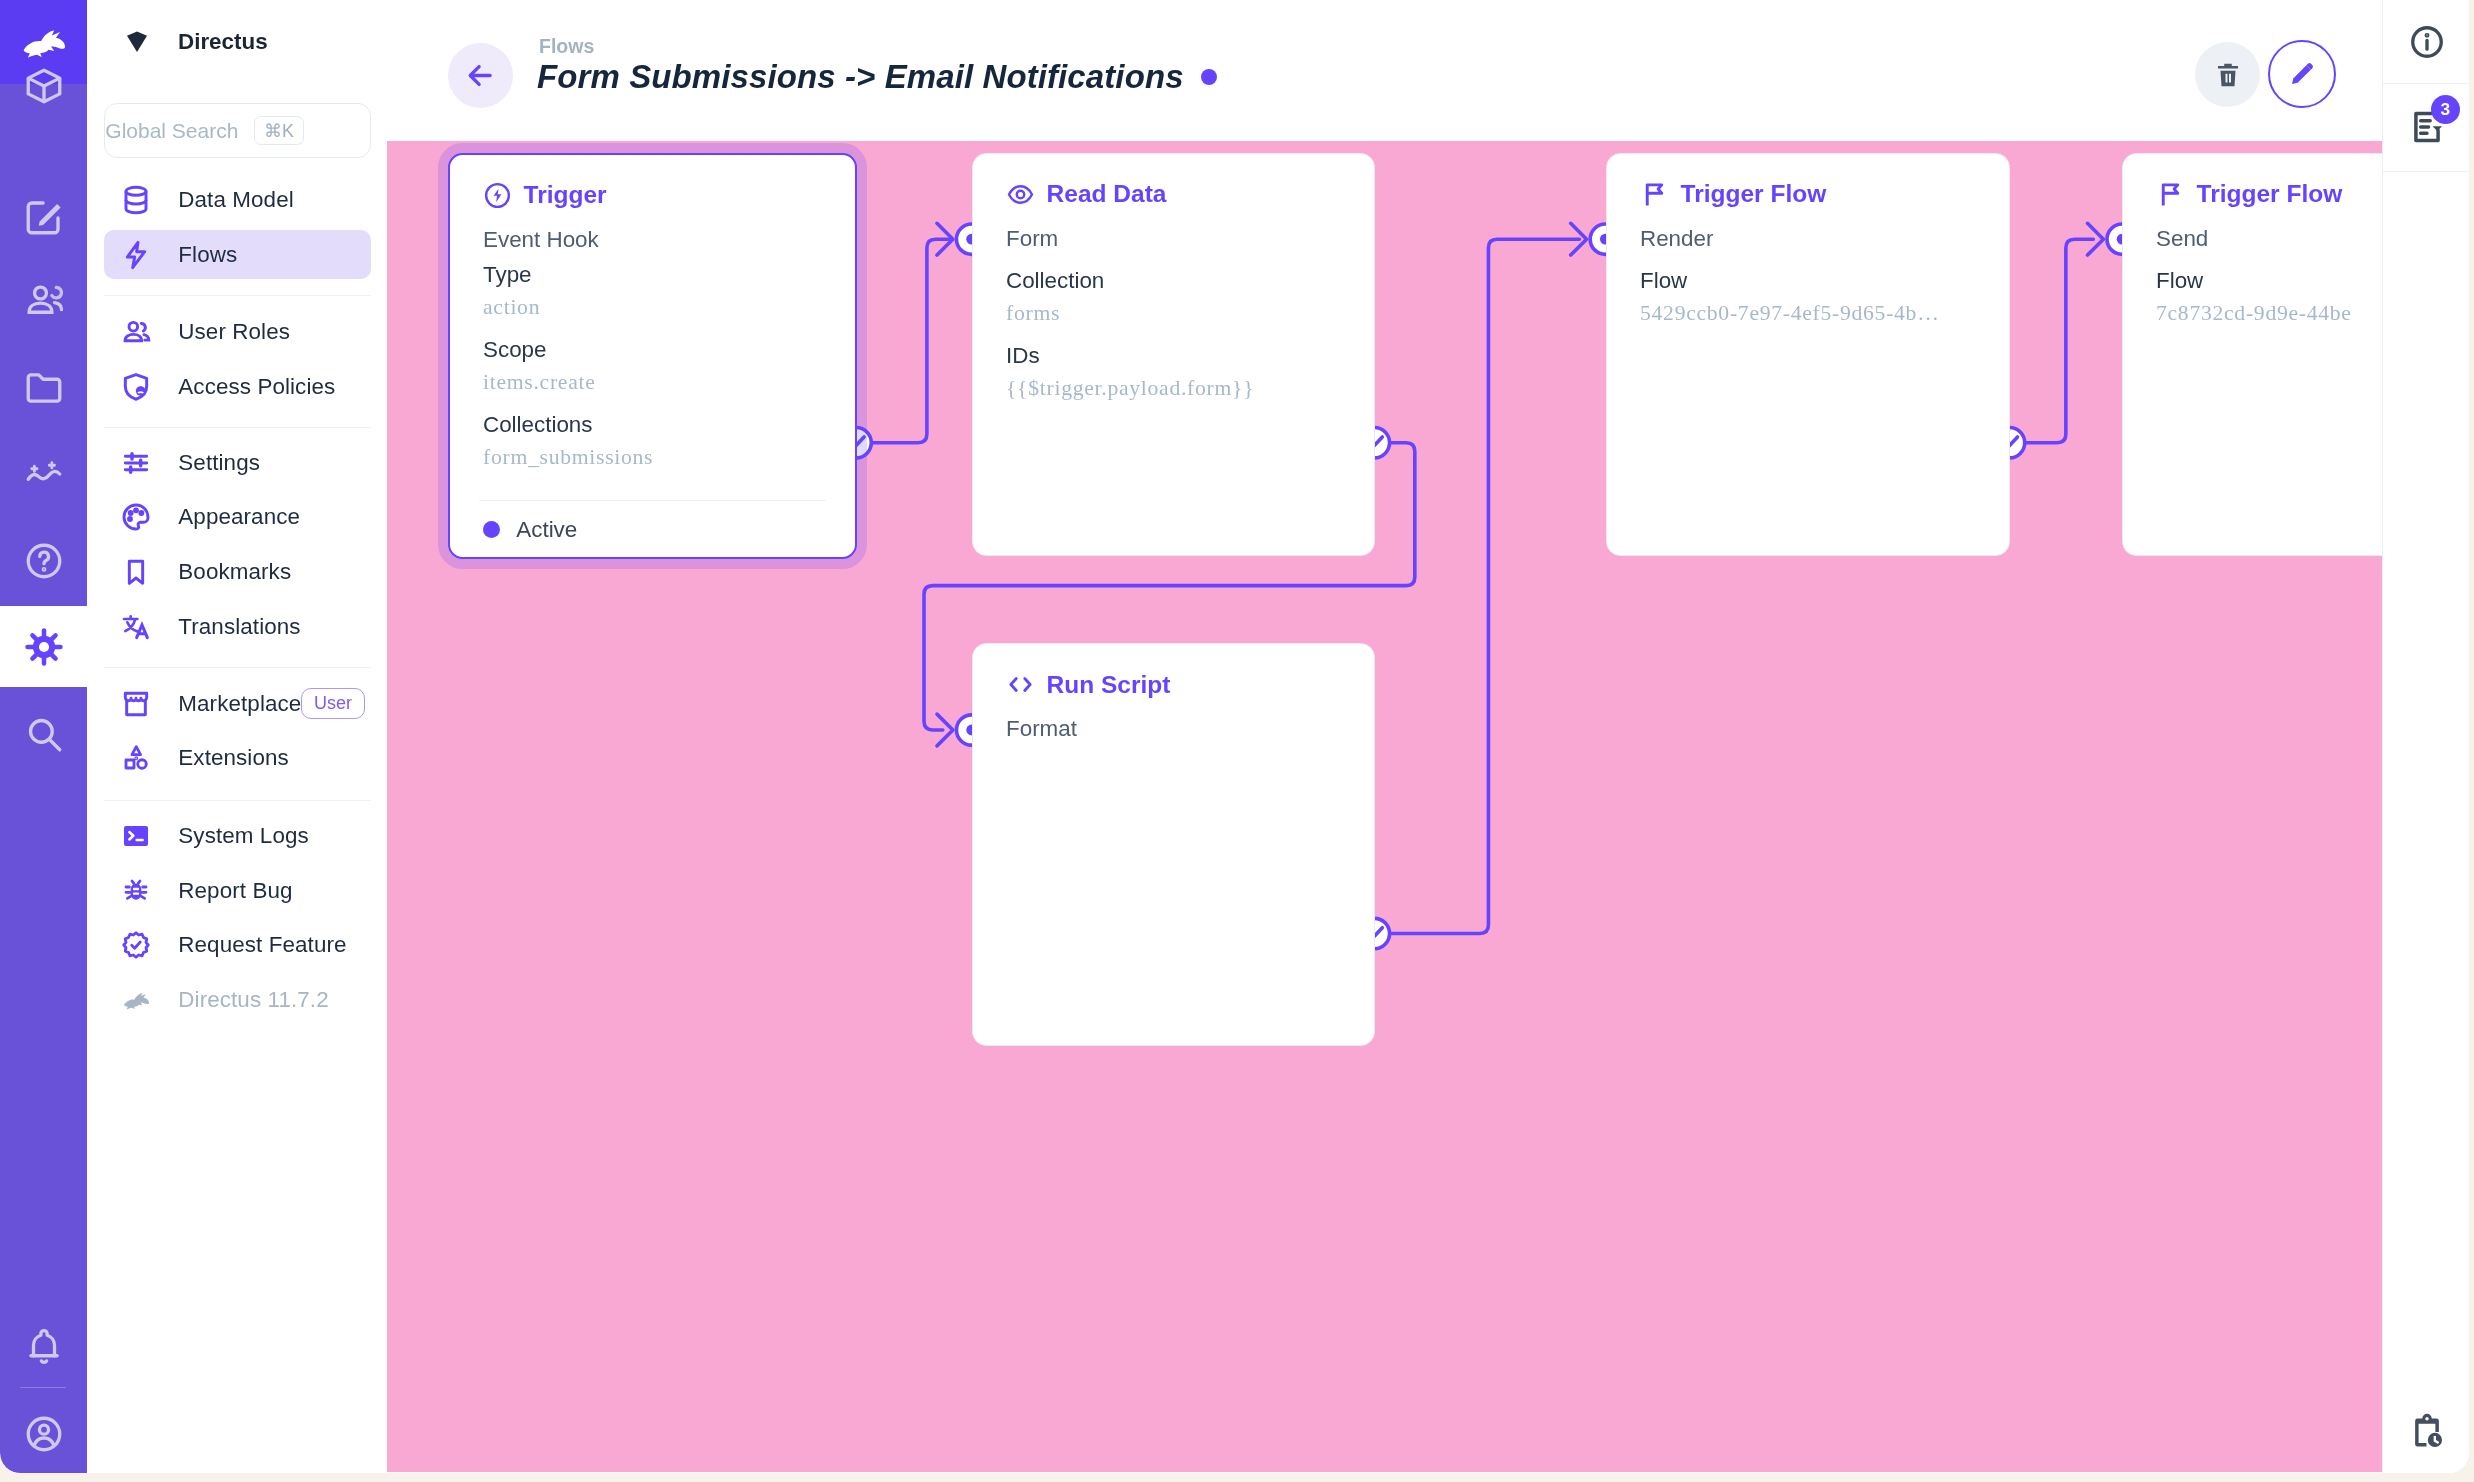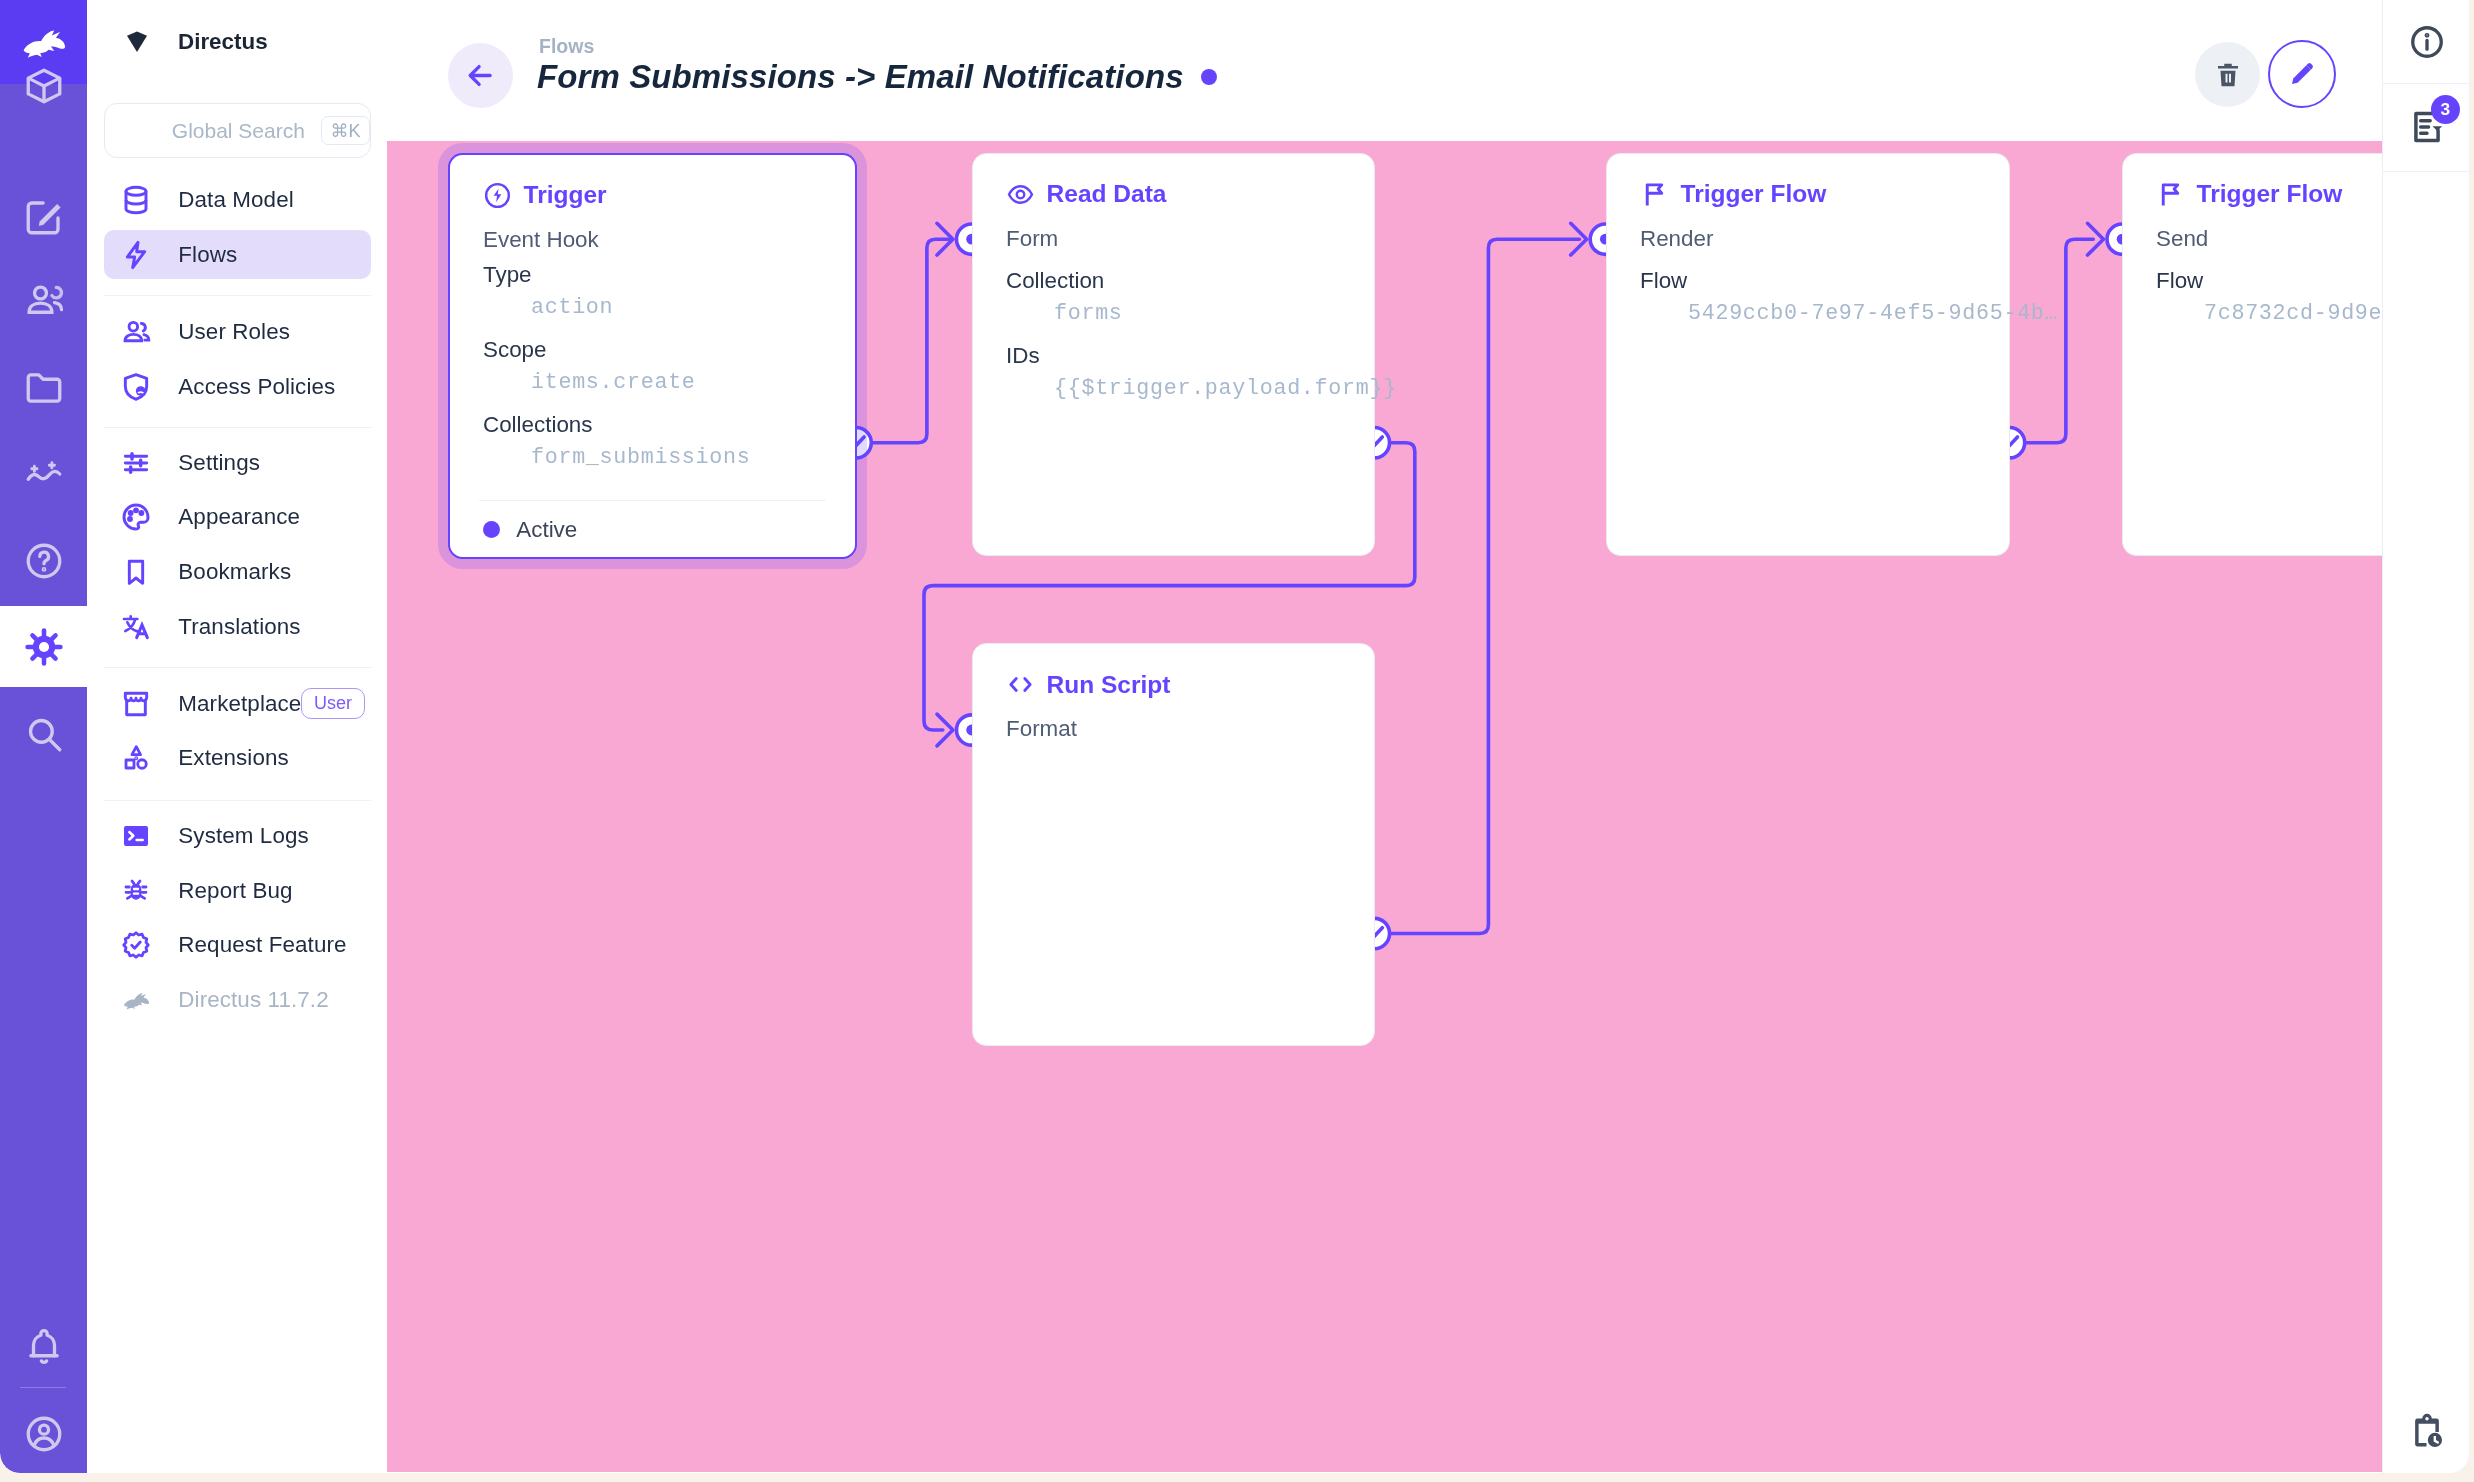--- a/index.html
+++ b/index.html
@@ -13,38 +13,38 @@
     --title:#16263C;
     --muted:#9FAFC2;
     --nav-text:#1F2B40;
     --icon-dark:#455062;
     --active-nav:#E3DDFB;
     --divider:#EEF1F5;
   }
   *{margin:0;padding:0;box-sizing:border-box;}
   html,body{width:2475px;height:1483px;overflow:hidden;}
   body{background:var(--frame);font-family:"Liberation Sans",sans-serif;-webkit-font-smoothing:antialiased;}
-  .mono{font-family:Liberation Mono, monospace;margin-left:48px;}
+  .mono{font-family:Liberation Serif, serif;}
 
   .app{position:absolute;left:0;top:0;width:2469px;height:1473px;background:#fff;border-radius:0 0 20px 20px;overflow:hidden;}
 
   
   .module-bar{position:absolute;left:0;top:0;width:87px;height:1473px;background:var(--module-bar);border-radius:0 0 0 20px;}
   .logo-cell{position:absolute;left:0;top:0;width:87px;height:84px;background:var(--logo-bg);display:flex;align-items:center;justify-content:center;}
   .mod-btn{position:absolute;left:0;width:87px;height:81px;display:flex;align-items:center;justify-content:center;color:#CFC9EF;}
   .mod-btn.active{background:#fff;color:var(--accent);}
   .mod-btn svg{width:42px;height:42px;}
   .mod-divider{position:absolute;left:20px;width:46px;border-top:1.4px solid rgba(255,255,255,.25);}
 
   
   .sidebar{position:absolute;left:87px;top:0;width:300px;height:1473px;background:#fff;}
   .project-row{position:absolute;left:0;top:0;width:300px;height:84px;display:flex;align-items:center;}
   .project-row svg{width:30px;height:30px;margin-left:35px;color:#1E2A3C;}
   .project-name{margin-left:26px;font-size:22.4px;font-weight:600;color:#1B2534;}
-  .search-box{position:absolute;left:17.3px;top:103px;width:267px;height:55px;border:1.4px solid #E5EAF1;border-radius:13px;display:flex;align-items:center;justify-content:flex-end;gap:16px;background:#fff;}
+  .search-box{position:absolute;left:17.3px;top:103px;width:267px;height:55px;border:1.4px solid #E5EAF1;border-radius:13px;display:flex;align-items:center;justify-content:flex-start;gap:16px;background:#fff;}
   .search-ph{font-size:21px;color:#A9B8C8;}
   .kbd{border:1.4px solid #E3E9F0;border-radius:7.2px;font-size:18px;color:#9FAFC0;padding:4.3px 8.7px;line-height:1;}
   .nav-item{position:absolute;left:17.3px;width:267px;height:49px;border-radius:10px;display:flex;align-items:center;color:var(--nav-text);}
   .nav-item.active{background:var(--active-nav);}
   .nav-item svg{width:32px;height:32px;margin-left:16px;color:var(--accent);flex:none;}
   .nav-item .lbl{margin-left:26px;font-size:22.4px;font-weight:500;letter-spacing:0.1px;}
   .nav-item.dim{color:#A8B5C4;}
   .nav-item.dim svg{color:#A8B5C4;}
   .nav-divider{position:absolute;left:17.3px;width:267px;border-top:1.4px solid var(--divider);}
   .beta-badge{margin-left:auto;margin-right:10px;border:1.8px solid #AE94FD;color:#7E5BFA;border-radius:10px;font-size:18px;padding:3.6px 11.6px;font-weight:500;}

